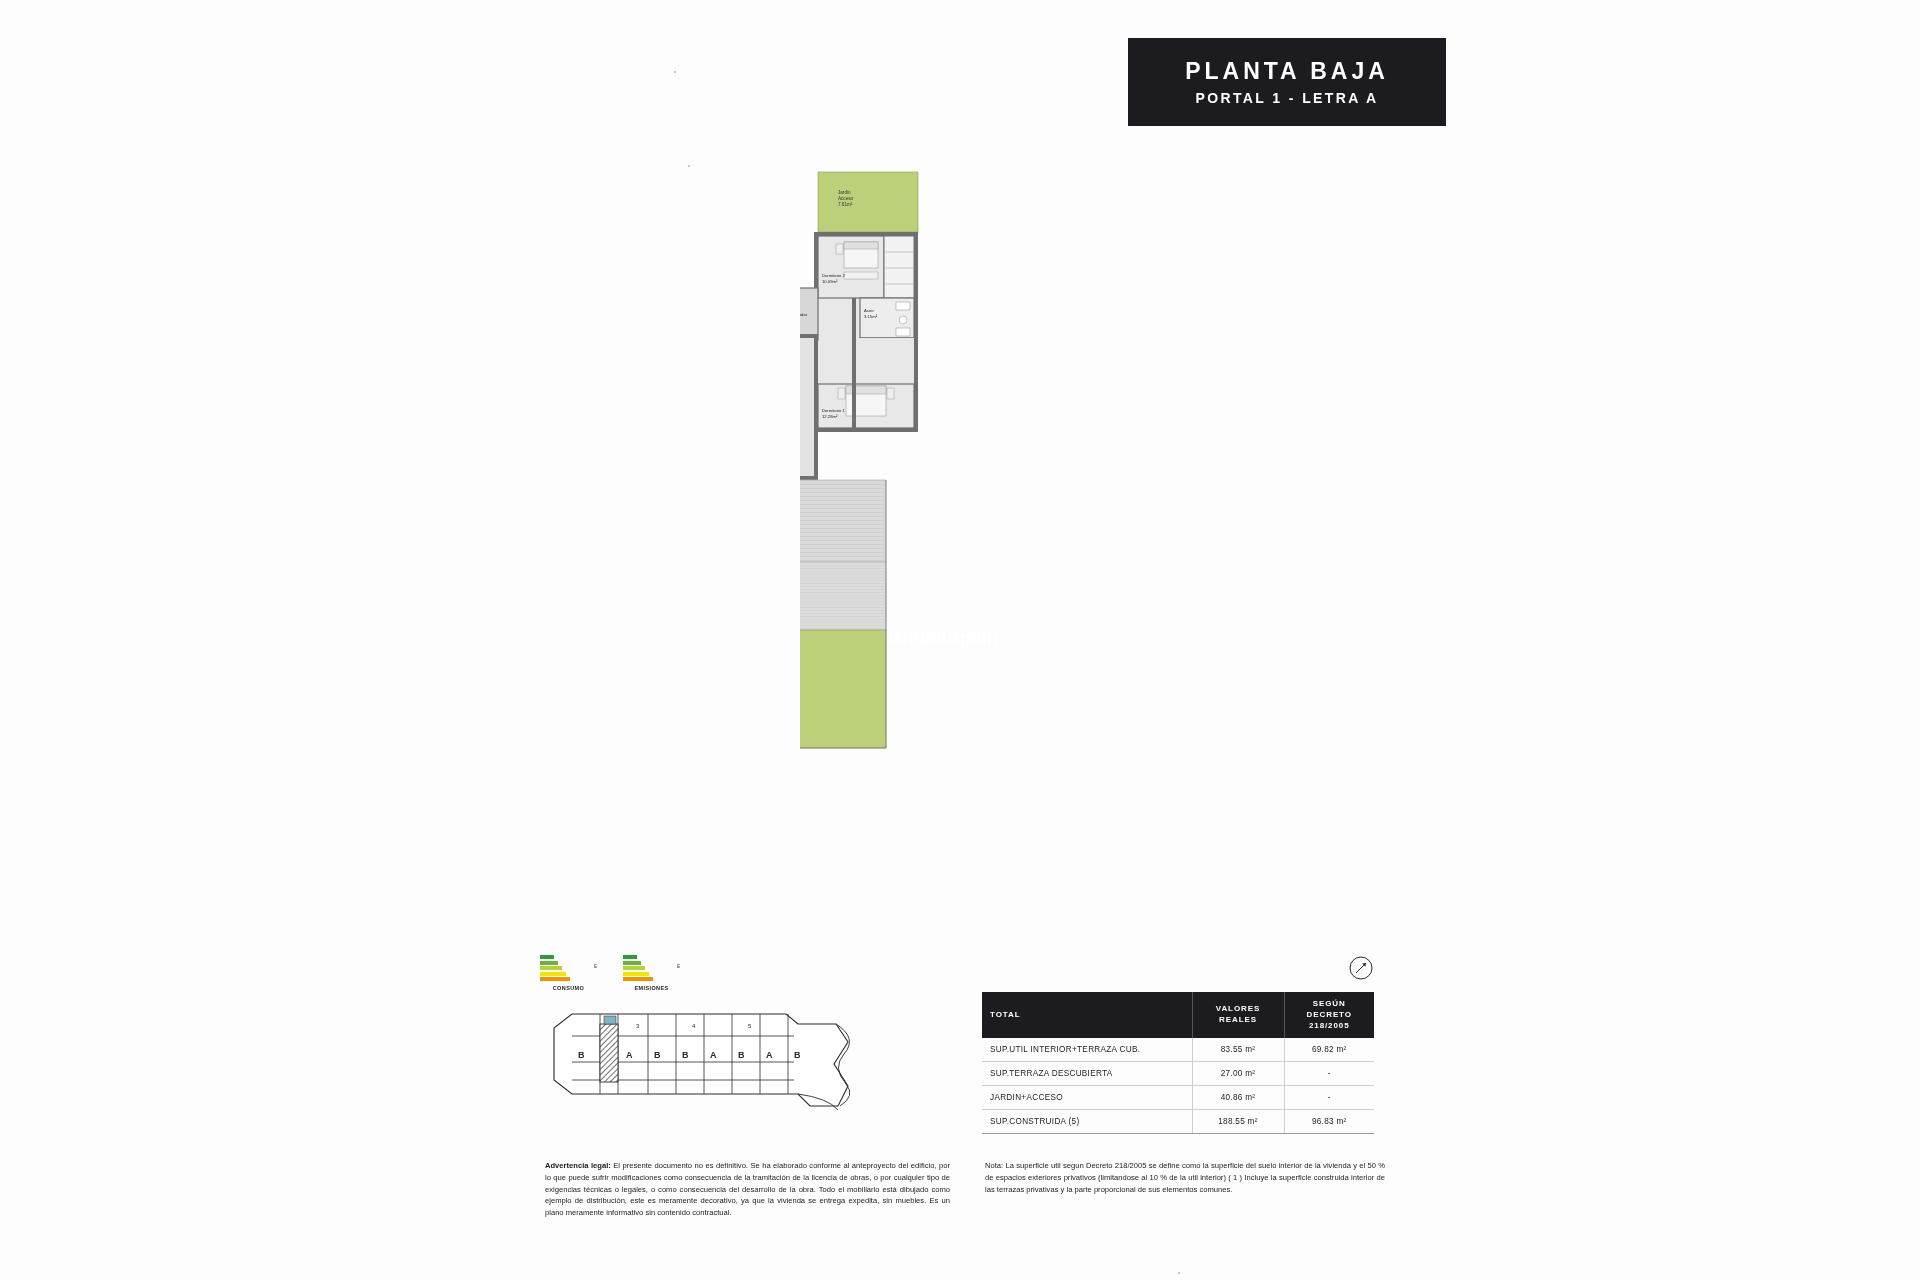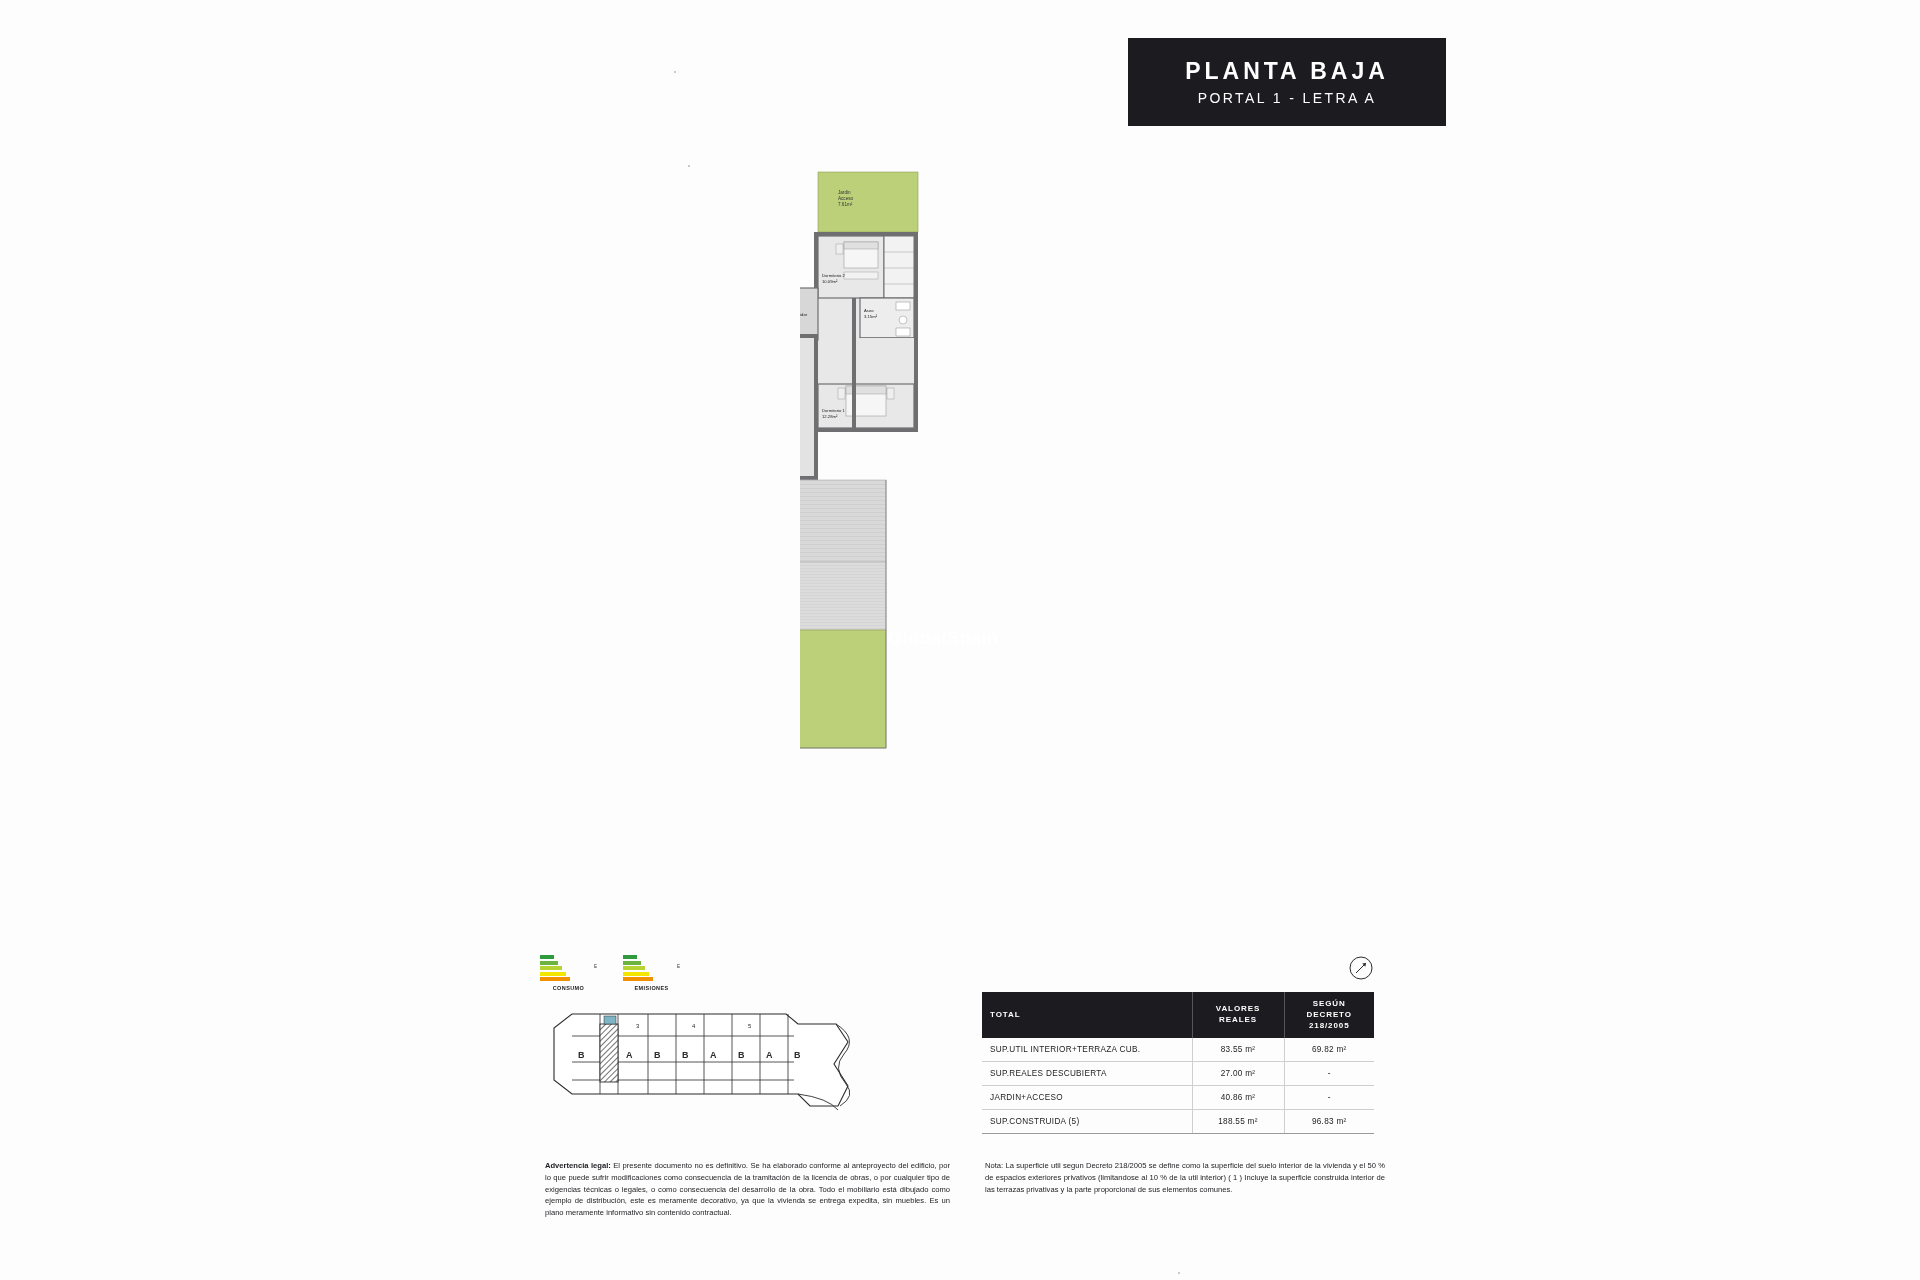--- a/index.html
+++ b/index.html
@@ -30,21 +30,21 @@
     letter-spacing: 3px;
   }
   .title-block .t1 {
     font-size: 23px;
     font-weight: bold;
     letter-spacing: 4px;
     line-height: 1.2;
   }
   .title-block .t2 {
     font-size: 14px;
-    font-weight: normal;
+    font-weight: bold;
     letter-spacing: 2.4px;
     margin-top: 5px;
   }
 
   
   .plan {
     position: absolute;
     left: 800px; top: 160px;
     width: 360px; height: 780px;
   }
@@ -430,21 +430,21 @@
           </th>
         </tr>
       </thead>
       <tbody>
         <tr>
           <td class="c1">SUP.UTIL INTERIOR+TERRAZA CUB.</td>
           <td class="c2">83.55 m²</td>
           <td class="c3">69.82 m²</td>
         </tr>
         <tr>
-          <td class="c1">SUP.REALES DESCUBIERTA</td>
+          <td class="c1">SUP.TERRAZA DESCUBIERTA</td>
           <td class="c2">27.00 m²</td>
           <td class="c3">-</td>
         </tr>
         <tr>
           <td class="c1">JARDIN+ACCESO</td>
           <td class="c2">40.86 m²</td>
           <td class="c3">-</td>
         </tr>
         <tr>
           <td class="c1">SUP.CONSTRUIDA (5)</td>

